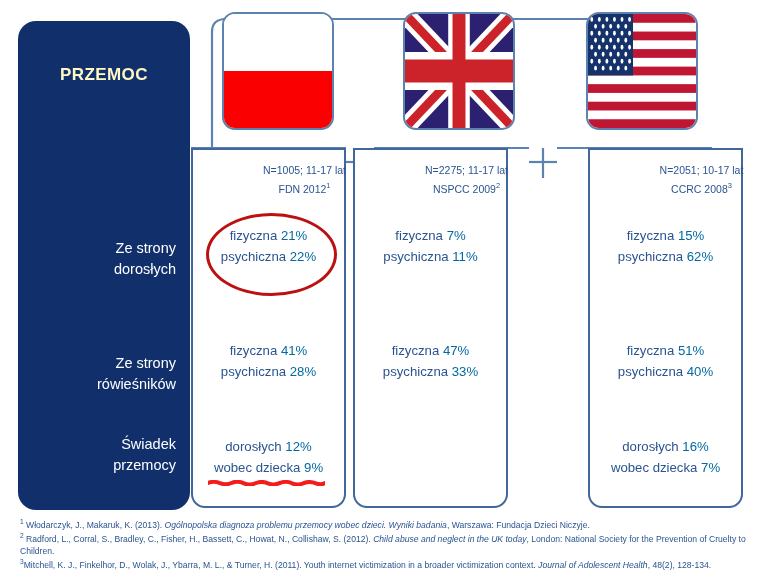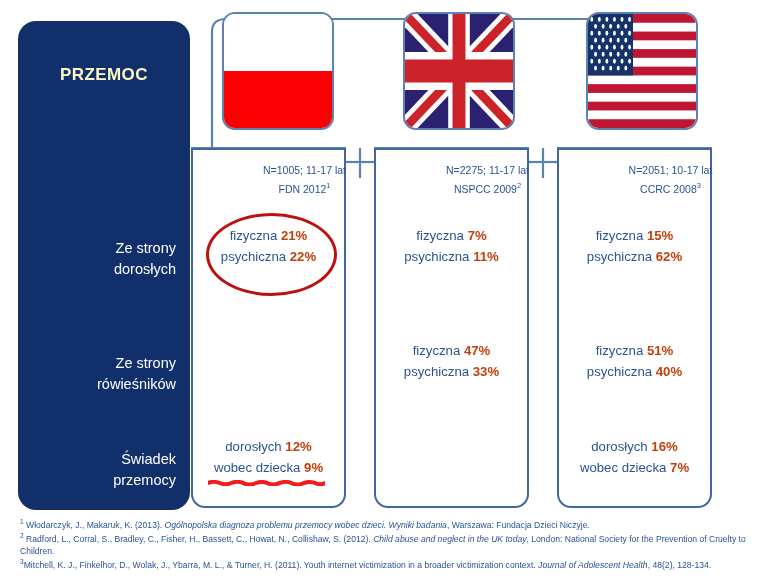--- a/index.html
+++ b/index.html
@@ -40,21 +40,21 @@
     right: 14px;
     width: 150px;
     text-align: right;
     color: #ffffff;
     font-size: 14.5px;
     font-weight: normal;
     line-height: 1.42;
   }
   .side-row.r1 { top: 217px; }
   .side-row.r2 { top: 332px; }
-  .side-row.r3 { top: 428px; }
+  .side-row.r3 { top: 413px; }
 
   
   .flag-box {
     position: absolute;
     top: 12px;
     width: 112px; height: 118px;
     border: 2.2px solid #5b82b0;
     border-radius: 13px;
     background: #ffffff;
     overflow: hidden;
@@ -75,41 +75,41 @@
   .col-panel {
     position: absolute;
     top: 148px;
     width: 155px; height: 360px;
     border: 2.2px solid #41689c;
     border-top-left-radius: 0; border-top-right-radius: 0;
     border-bottom-left-radius: 14px; border-bottom-right-radius: 14px;
     background: #ffffff;
   }
   .col-panel.c1 { left: 191px; }
-  .col-panel.c2 { left: 374px; padding-left: 33px; }
-  .col-panel.c3 { left: 557px; }
+  .col-panel.c2 { left: 353px; padding-left: 33px; }
+  .col-panel.c3 { left: 588px; }
 
   .col-head {
     position: absolute; left: 0; top: 11px; width: 100%;
     text-align: center;
     color: #2a5491;
     font-size: 10.5px;
     line-height: 1.75;
     margin-left: 36px;
   }
   .col-head sup { font-size: 7.5px; }
 
   .cell {
     position: absolute; left: 0; width: 100%;
     text-align: center;
     color: #2a5491;
     font-size: 13.2px;
     line-height: 1.62;
   }
-  .cell b { color: #c2410c; font-weight: bold; }
+  .cell b { color: #0369a1; font-weight: normal; }
   .cell.row1 { top: 75px; }
   .cell.row2 { top: 190px; }
   .cell.row3 { top: 286px; }
 
   
   .ellipse {
     position: absolute;
     left: 206px; top: 213px;
     width: 131px; height: 83px;
     border: 3.6px solid #bb1111;
@@ -289,20 +289,24 @@
 
   <div class="col-panel c1">
     <div class="col-head">
       <div>N=1005; 11-17 lat</div>
       <div><span>FDN 2012</span><sup>1</sup></div>
     </div>
     <div class="cell row1">
       <div><span>fizyczna</span> <b>21%</b></div>
       <div><span>psychiczna</span> <b>22%</b></div>
     </div>
+    <div class="cell row2">
+      <div><span>fizyczna</span> <b>41%</b></div>
+      <div><span>psychiczna</span> <b>28%</b></div>
+    </div>
     <div class="cell row3">
       <div><span>dorosłych</span> <b>12%</b></div>
       <div><span>wobec dziecka</span> <b>9%</b></div>
     </div>
   </div>
 
   <div class="col-panel c2">
     <div class="col-head">
       <div>N=2275; 11-17 lat</div>
       <div><span>NSPCC 2009</span><sup>2</sup></div>

